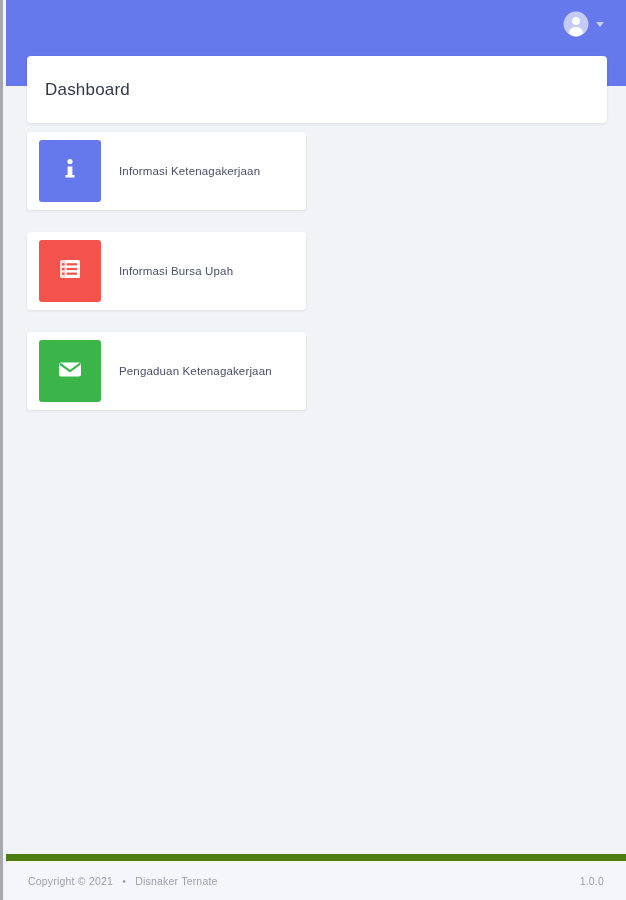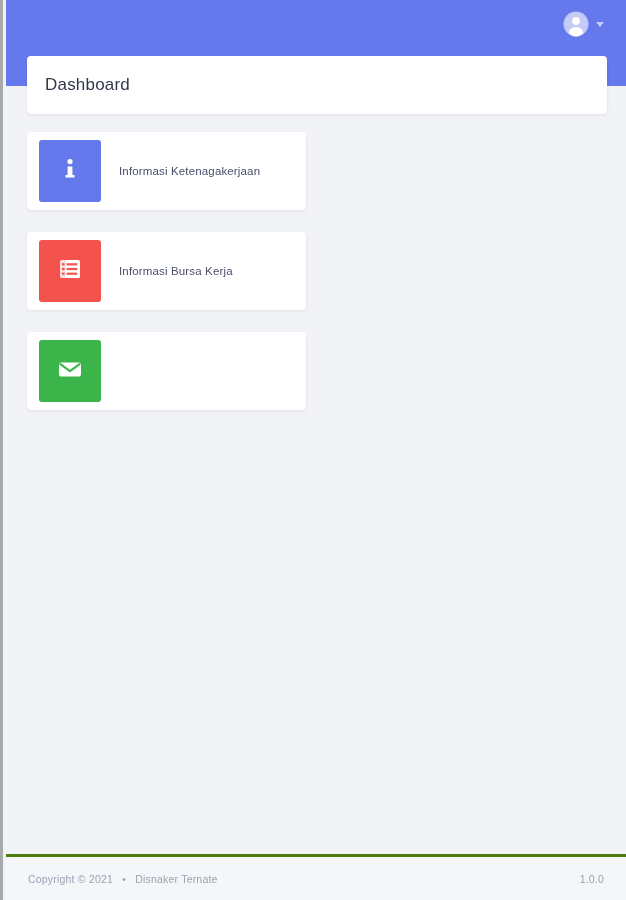--- a/index.html
+++ b/index.html
@@ -59,21 +59,21 @@
     border-right: 4px solid transparent;
     border-top: 5px solid #C8CFF7;
   }
 
   
   .page-title-card {
     position: absolute;
     left: 24px;
     top: 56px;
     width: 580px;
-    height: 58px;
+    height: 67px;
     background: #FFFFFF;
     border-radius: 4px;
     box-shadow: 0 1px 3px rgba(40,45,70,0.10);
     display: flex;
     align-items: center;
     padding-left: 18px;
     z-index: 2;
   }
 
   .page-title {
@@ -126,21 +126,21 @@
   }
 
   
   .footer {
     position: absolute;
     left: 3px;
     right: 0;
     bottom: 0;
     height: 46px;
     background: #F5F6F9;
-    border-top: 3px solid #4d7c0f;
+    border-top: 7px solid #4d7c0f;
     display: flex;
     align-items: center;
     justify-content: space-between;
     padding: 0 22px;
     z-index: 2;
   }
 
   .footer-copy, .footer-version {
     font-size: 10.5px;
     color: #9DA1B0;
@@ -195,33 +195,34 @@
             <rect x="3" y="4" width="6" height="18" fill="#F4524D" opacity="0.18"></rect>
             <rect x="5" y="7.2" width="2.6" height="2.2" fill="#F4524D"></rect>
             <rect x="5" y="11.9" width="2.6" height="2.2" fill="#F4524D"></rect>
             <rect x="5" y="16.6" width="2.6" height="2.2" fill="#F4524D"></rect>
             <rect x="9.6" y="7.2" width="10.6" height="2.2" fill="#F4524D"></rect>
             <rect x="9.6" y="11.9" width="10.6" height="2.2" fill="#F4524D"></rect>
             <rect x="9.6" y="16.6" width="10.6" height="2.2" fill="#F4524D"></rect>
           </svg>
         </span>
       </div>
-      <span class="menu-label">Informasi Bursa Kerja</span>
+      <span class="menu-label">Informasi Bursa Upah</span>
     </div>
 
 
     <div class="menu-card">
       <div class="menu-tile" style="background:#3BB54A">
         <span>
           <svg width="28" height="28" viewBox="0 0 28 28" aria-hidden="true">
             <rect x="3" y="7.5" width="22" height="14" rx="2" fill="#FFFFFF"></rect>
             <path d="M4.4 9.2 14 16.2l9.6-7" fill="none" stroke="#3BB54A" stroke-width="2.1" stroke-linejoin="round" stroke-linecap="round"></path>
           </svg>
         </span>
       </div>
+      <span class="menu-label">Pengaduan Ketenagakerjaan</span>
     </div>
 
 
   </div>
 
   <div class="footer">
     <div class="footer-copy">
       <span>Copyright © 2021</span>
       <span class="footer-sep">•</span>
       <span>Disnaker Ternate</span>

